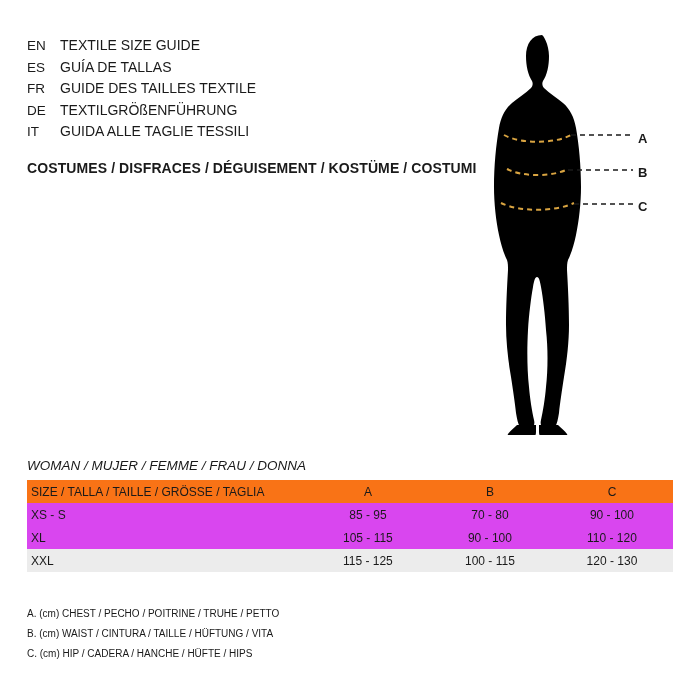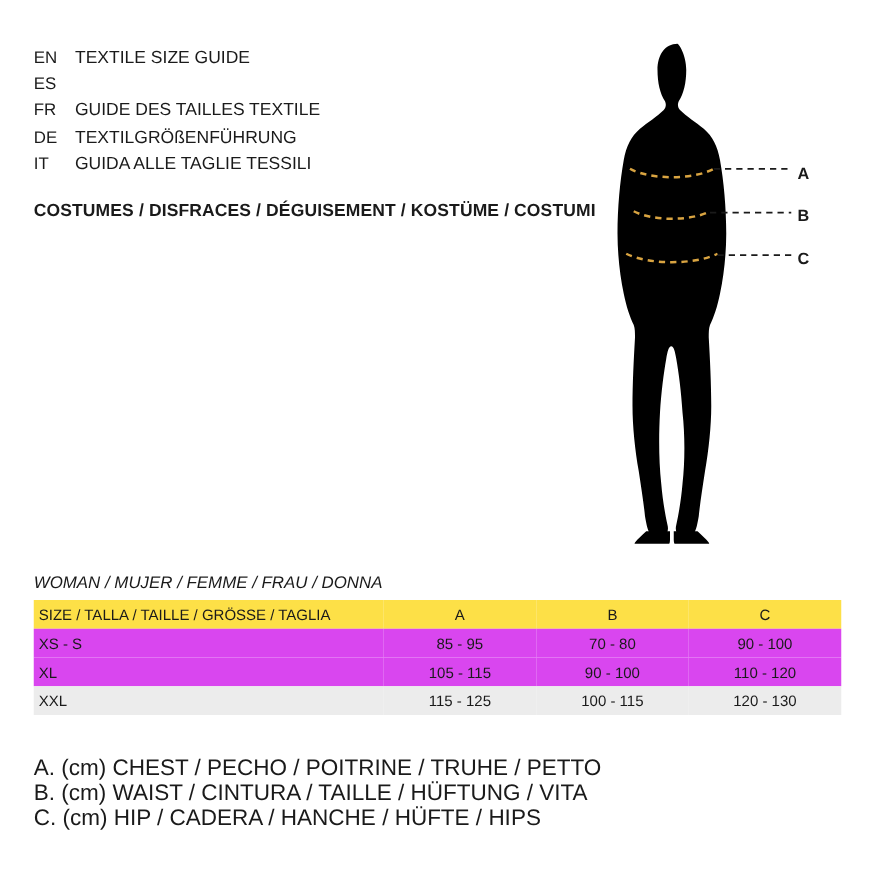--- a/index.html
+++ b/index.html
@@ -113,53 +113,54 @@
   table.size-table td.col-size {
     text-align: left;
     padding-left: 4px;
     width: 278px;
   }
   table.size-table th.col-m,
   table.size-table td.col-m {
     width: 123px;
   }
   thead tr {
-    background: #fde047;
+    background: #f97316;
   }
   tbody tr.row-even {
     background: #d946ef;
   }
   tbody tr.row-odd {
     background: #ececec;
   }
 
   
   .legend {
     position: absolute;
     left: 27px;
     top: 604px;
     width: 600px;
   }
   .legend-row {
-    font-size: 18px;
+    font-size: 10px;
     line-height: 20px;
   }
 </style>
 </head>
 <body>
 
 <div class="page">
 
   <div class="lang-block">
     <div class="lang-row">
       <span class="lang-code">EN</span>
       <span class="lang-text">TEXTILE SIZE GUIDE</span>
     </div>
     <div class="lang-row">
       <span class="lang-code">ES</span>
+      <span class="lang-text">GUÍA DE TALLAS</span>
     </div>
     <div class="lang-row">
       <span class="lang-code">FR</span>
       <span class="lang-text">GUIDE DES TAILLES TEXTILE</span>
     </div>
     <div class="lang-row">
       <span class="lang-code">DE</span>
       <span class="lang-text">TEXTILGRÖßENFÜHRUNG</span>
     </div>
     <div class="lang-row">

